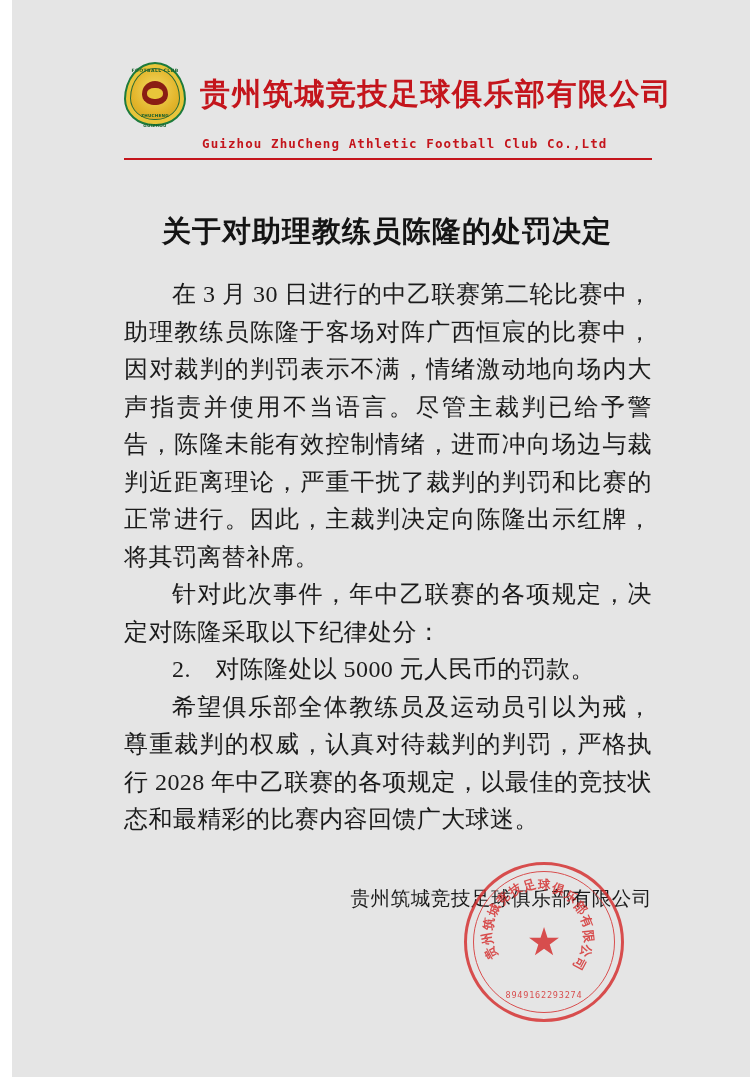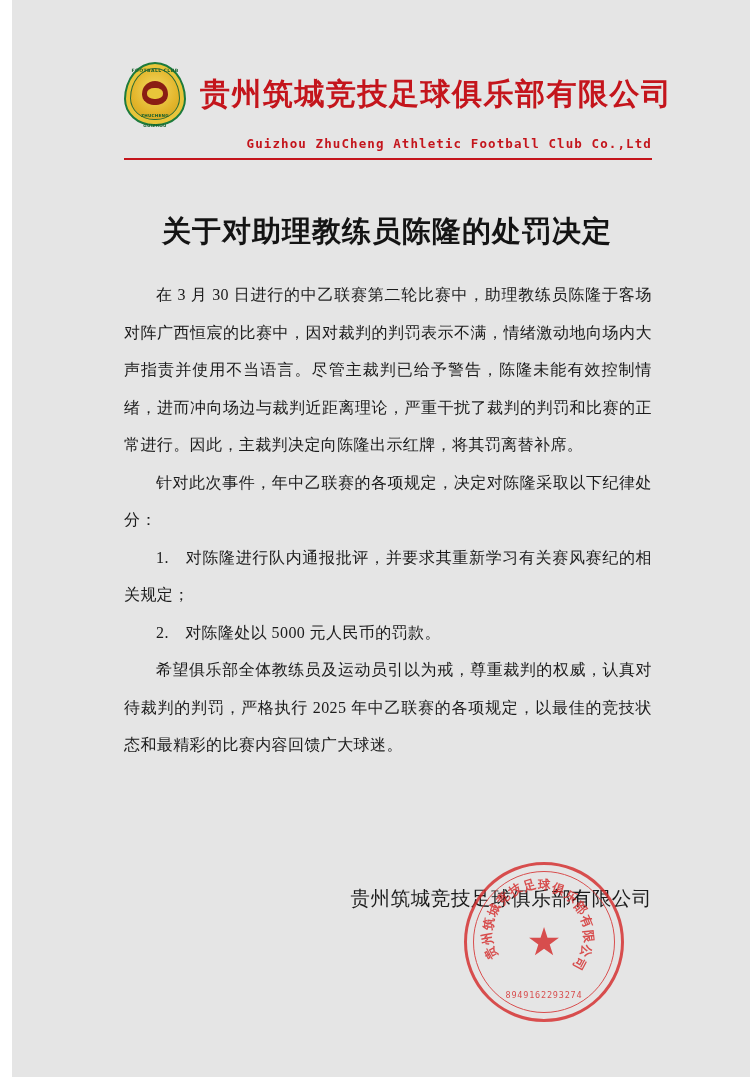--- a/index.html
+++ b/index.html
@@ -111,21 +111,20 @@
   }
   .lh-en {
     margin-top: 10px;
     padding-left: 78px;
     font-family: "DejaVu Sans Mono", monospace;
     font-weight: bold;
     font-size: 12.5px;
     letter-spacing: 1.1px;
     color: #c4151c;
     white-space: nowrap;
-    text-align: right;
   }
   .lh-rule {
     margin-top: 7px;
     height: 0;
     border-top: 2.2px solid #c4151c;
     width: 528px;
   }
 
   
   .doc-title {
@@ -139,21 +138,21 @@
     letter-spacing: 1px;
     color: #141414;
   }
 
   
   .doc-body {
     position: absolute;
     left: 112px;
     top: 276px;
     width: 528px;
-    font-size: 16px;
+    font-size: 24px;
     line-height: 37.5px;
     letter-spacing: .4px;
     text-align: justify;
     text-justify: inter-character;
     color: #1b1b1b;
   }
   .doc-body p {
     margin: 0;
   }
   .indent {
@@ -255,23 +254,22 @@
     </div>
     <div class="lh-en">Guizhou  ZhuCheng  Athletic  Football  Club  Co.,Ltd</div>
     <div class="lh-rule"></div>
   </div>
 
   <div class="doc-title">关于对助理教练员陈隆的处罚决定</div>
 
   <div class="doc-body">
     <p class="indent">在 3 月 30 日进行的中乙联赛第二轮比赛中，助理教练员陈隆于客场对阵广西恒宸的比赛中，因对裁判的判罚表示不满，情绪激动地向场内大声指责并使用不当语言。尽管主裁判已给予警告，陈隆未能有效控制情绪，进而冲向场边与裁判近距离理论，严重干扰了裁判的判罚和比赛的正常进行。因此，主裁判决定向陈隆出示红牌，将其罚离替补席。</p>
     <p class="indent">针对此次事件，年中乙联赛的各项规定，决定对陈隆采取以下纪律处分：</p>
-    <p class="hang">1.　对陈隆进行队内通报批评，并要求其重新学习有关赛风赛纪的相关规定；</p>
     <p class="hang">2.　对陈隆处以 5000 元人民币的罚款。</p>
-    <p class="indent">希望俱乐部全体教练员及运动员引以为戒，尊重裁判的权威，认真对待裁判的判罚，严格执行 2025 年中乙联赛的各项规定，以最佳的竞技状态和最精彩的比赛内容回馈广大球迷。</p>
+    <p class="indent">希望俱乐部全体教练员及运动员引以为戒，尊重裁判的权威，认真对待裁判的判罚，严格执行 2028 年中乙联赛的各项规定，以最佳的竞技状态和最精彩的比赛内容回馈广大球迷。</p>
   </div>
 
   <div class="sign">
     <div>贵州筑城竞技足球俱乐部有限公司</div>
   </div>
 
   <div class="seal">
     <div class="ring"></div>
     <div class="ring2"></div>
     <div class="ctext">

